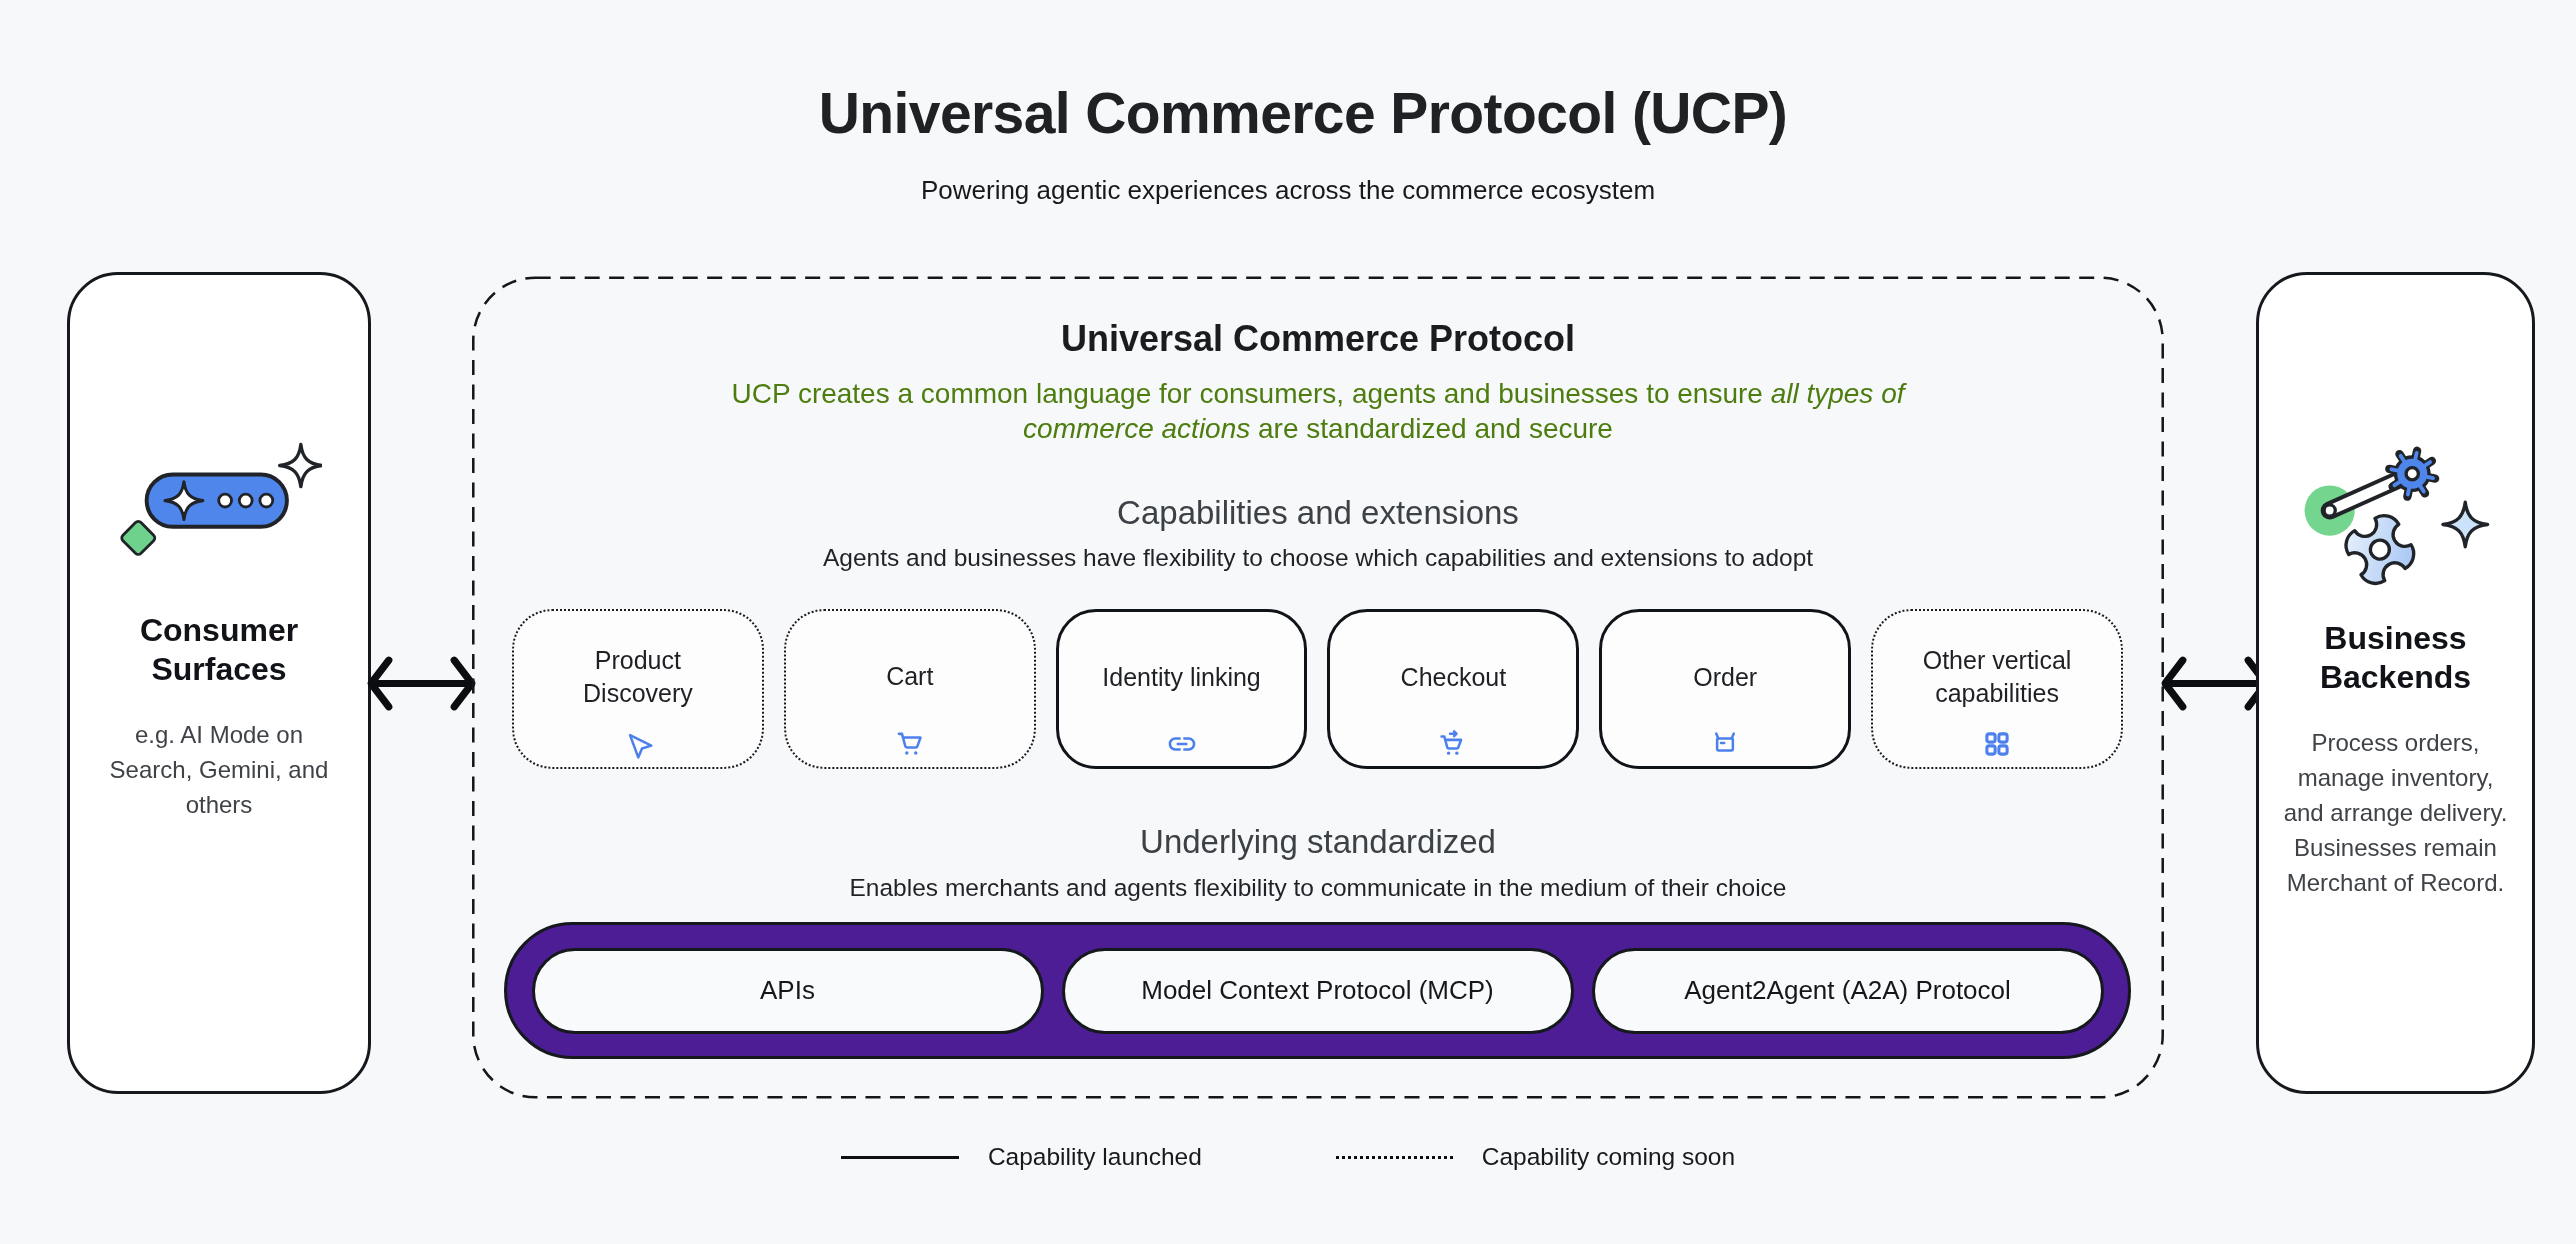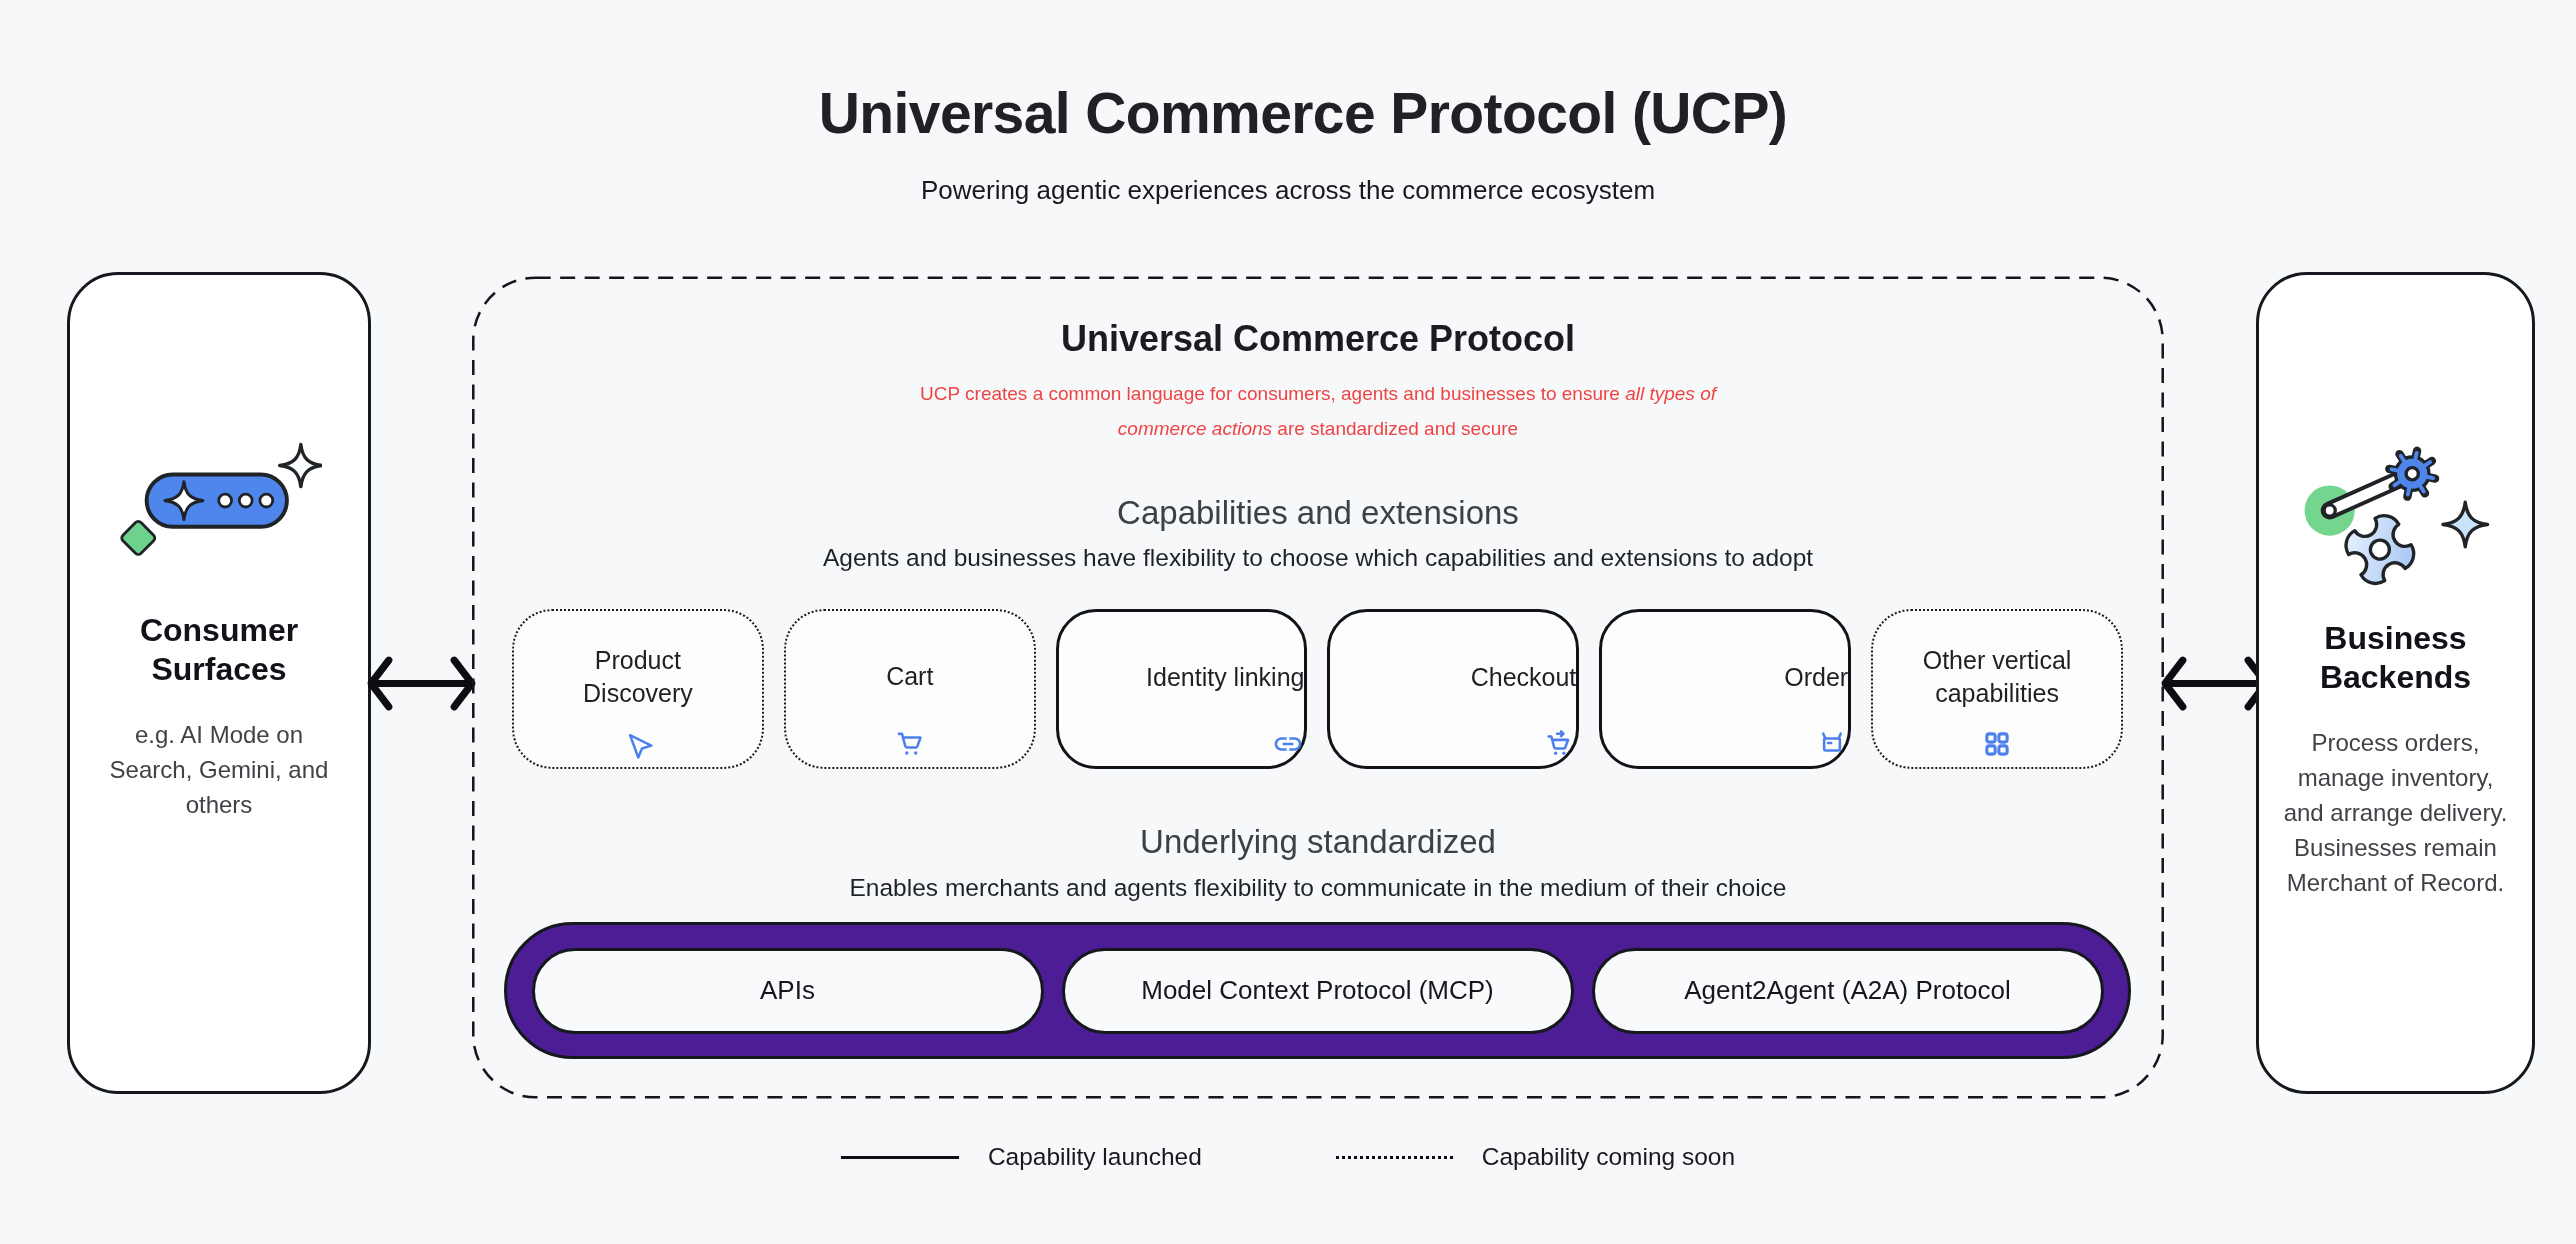--- a/index.html
+++ b/index.html
@@ -56,21 +56,21 @@
   .ucp-box{
     position:absolute;left:471px;top:276px;width:1694px;height:823px;
   }
   .ucp-border{position:absolute;inset:0;}
   .ucp-title{
     position:absolute;top:40px;left:0;width:100%;text-align:center;
     font-size:36px;line-height:45px;font-weight:600;color:#1a1c1f;
   }
   .ucp-desc{
     position:absolute;top:100px;left:0;width:100%;text-align:center;
-    font-size:19px;line-height:35px;color:#ef4444;
+    font-size:28px;line-height:35px;color:#4d7c0f;
   }
   .ucp-desc .it{font-style:italic;}
 
   .section-title{
     position:absolute;left:0;width:100%;text-align:center;
     font-size:33px;line-height:41px;font-weight:500;color:#3c4146;
   }
   .section-sub{
     position:absolute;left:0;width:100%;text-align:center;
     font-size:24.5px;line-height:32px;color:#1f2226;
@@ -83,21 +83,21 @@
   
   .cards-row{
     position:absolute;top:333px;left:41px;width:1611px;height:160px;
     display:flex;gap:20px;
   }
   .card{
     width:252px;height:160px;box-sizing:border-box;
     background:#fdfdfe;border-radius:40px;
     display:flex;flex-direction:column;align-items:center;
   }
-  .card.launched{border:3.9px solid #101317;align-items:flex-end;}
+  .card.launched{border:3.9px solid #101317;}
   .card.coming-soon{border:2.2px dotted #191b1f;}
   .card-label{
     height:89px;margin-top:21px;
     display:flex;align-items:center;justify-content:center;
     font-size:25px;line-height:33px;color:#1e2023;text-align:center;
     white-space:pre-line;
   }
   .card-icon{
     height:45px;display:flex;align-items:center;justify-content:center;
   }

